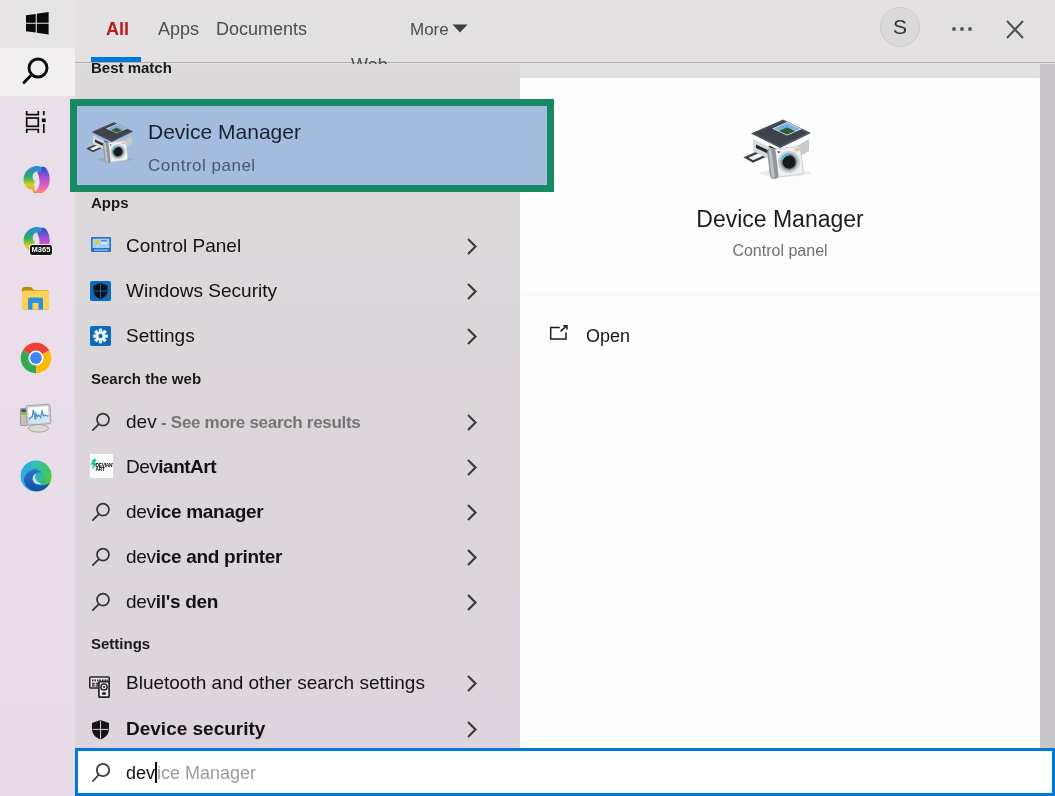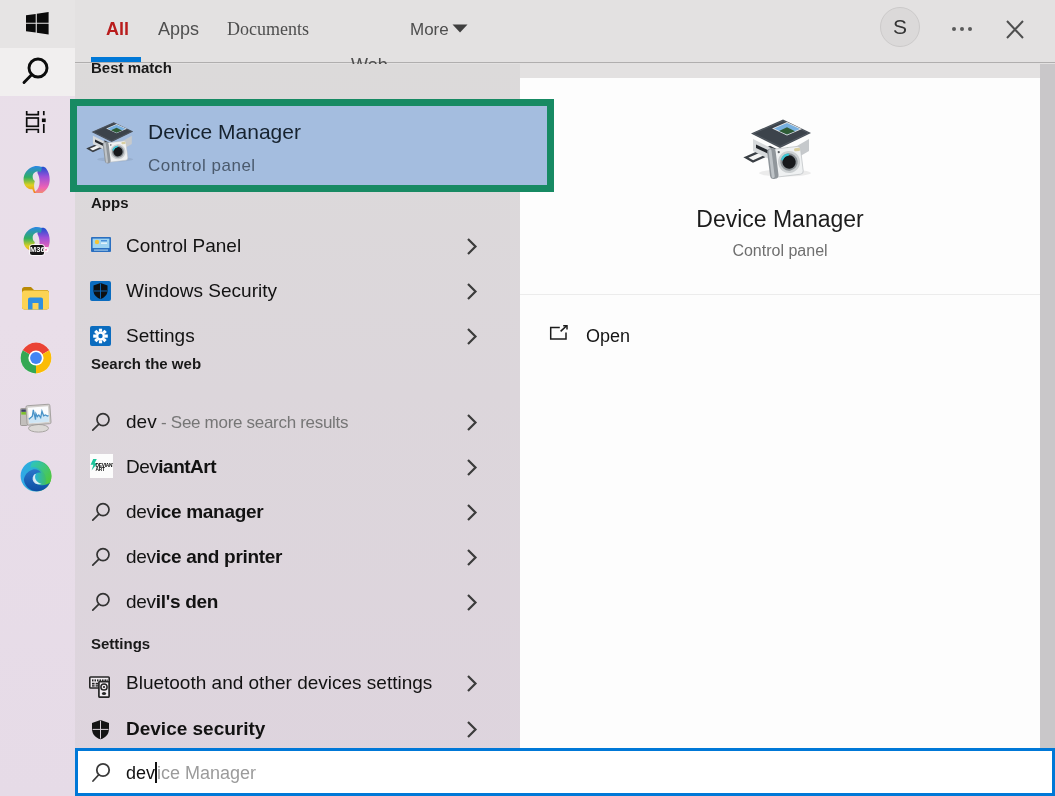--- a/index.html
+++ b/index.html
@@ -17,21 +17,21 @@
   #sidebar { left:0; top:0; width:75px; height:796px;
     background:linear-gradient(180deg,#e9dfe9 0%,#e9dee9 40%,#e6dbe7 100%); }
   #sb-top { left:0; top:0; width:75px; height:48px; background:#e6e4e4; }
   #sb-active { left:0; top:48px; width:75px; height:48px; background:#f1efef; }
 
   
   #list { left:75px; top:64px; width:445px; height:732px;
     background:linear-gradient(180deg,#dcdada 0%,#dcd6db 45%,#ded4de 100%); }
   .hdr { position:absolute; left:91px; font-size:15px; font-weight:bold; color:#191919; }
   .row-text { position:absolute; left:126px; font-size:19px; color:#121212; white-space:nowrap; }
-  .gray { color:#767676; font-weight:normal; }
+  .gray { color:#767676; font-weight:bold; }
   .chev { position:absolute; left:466px; }
   .ricon { position:absolute; }
 
   
   #greenbox { left:70px; top:99px; width:484px; height:93px; border:7px solid #178a63; background:#a4bddf; z-index:5; }
   #bm-title { left:148px; top:120px; font-size:21px; color:#16222e; z-index:6; }
   #bm-sub { left:148px; top:156px; font-size:17px; letter-spacing:0.5px; color:#4a5a6d; z-index:6; }
 
   
   #right { left:520px; top:78px; width:520px; height:670px; background:#fdfdfd; }
@@ -51,21 +51,21 @@
   
   #avatar { left:880px; top:7px; width:40px; height:40px; border-radius:50%; background:#dbd9d9; border:1px solid #cccaca;
     display:flex; align-items:center; justify-content:center; font-size:21px; color:#333; }
 </style>
 </head>
 <body>
 
 <div class="abs" id="topbar"></div>
 <div class="abs tab" id="tab-all" style="left:106px;">All</div>
 <div class="abs tab" style="left:158px;">Apps</div>
-<div class="abs tab" style="left:227px;font-family:Liberation Serif, serif;">Documents</div>
+<div class="abs tab" style="left:216px;">Documents</div>
 <div class="abs tab" style="left:351px;margin-top:36px;">Web</div>
 <div class="abs tab" style="left:410px;font-size:17px;top:20px;">More</div>
 <svg class="abs" style="left:452px;top:24px;" width="16" height="9">
     <polygon points="0.5,0.5 15.5,0.5 8,8.5" fill="#3f3f3f"></polygon>
   </svg>
 <div class="abs" id="underline" style="left:91px;"></div>
 
 <div class="abs" id="avatar">S</div>
 <svg class="abs" style="left:950px;top:26px;" width="24" height="6">
   <circle cx="4" cy="3" r="2" fill="#5a5a5a"></circle>
@@ -115,21 +115,21 @@
         <stop offset="1" stop-color="#f2955f"></stop>
     </linearGradient>
   </defs>
   <path d="M16.8,3.6 C18.5,0.9 22.0,1.2 23.7,3.4 C25.9,6.2 26.8,9.8 26.8,13.8 C26.8,20.0 23.2,25.3 17.5,27.1 C15.2,27.8 12.9,27.4 11.3,26.0 C14.3,24.6 16.5,21.8 17.1,18.3 C17.8,14.3 16.9,10.1 15.5,7.6 C15.0,6.2 16.0,4.9 16.8,3.6 Z" fill="url(#cplB)"></path>
   <path d="M19.2,1.8 C15.8,0.4 12.1,0.7 8.9,2.6 C4.9,4.9 2.4,9.0 2.4,13.8 C2.4,17.6 4.1,20.7 7.1,22.0 C8.2,22.5 9.5,22.7 10.7,22.5 C11.0,24.6 12.3,26.3 14.4,27.1 C12.1,23.4 11.6,19.0 12.9,14.8 C11.6,13.9 10.9,12.5 10.9,10.8 C10.9,8.0 13.0,6.1 16.0,6.1 C16.7,6.1 17.4,6.2 18.0,6.5 C19.1,5.1 19.6,3.4 19.2,1.8 Z" fill="url(#cplA)"></path>
 </svg>
 <svg class="abs" style="left:21px;top:226px;" width="30" height="28" viewBox="0 0 28 26">
   <path d="M16.8,3.6 C18.5,0.9 22.0,1.2 23.7,3.4 C25.9,6.2 26.8,9.8 26.8,13.8 C26.8,20.0 23.2,25.3 17.5,27.1 C15.2,27.8 12.9,27.4 11.3,26.0 C14.3,24.6 16.5,21.8 17.1,18.3 C17.8,14.3 16.9,10.1 15.5,7.6 C15.0,6.2 16.0,4.9 16.8,3.6 Z" fill="url(#cplB)"></path>
   <path d="M19.2,1.8 C15.8,0.4 12.1,0.7 8.9,2.6 C4.9,4.9 2.4,9.0 2.4,13.8 C2.4,17.6 4.1,20.7 7.1,22.0 C8.2,22.5 9.5,22.7 10.7,22.5 C11.0,24.6 12.3,26.3 14.4,27.1 C12.1,23.4 11.6,19.0 12.9,14.8 C11.6,13.9 10.9,12.5 10.9,10.8 C10.9,8.0 13.0,6.1 16.0,6.1 C16.7,6.1 17.4,6.2 18.0,6.5 C19.1,5.1 19.6,3.4 19.2,1.8 Z" fill="url(#cplA)"></path>
 </svg>
-<div class="abs" style="left:30px;top:245px;width:14px;height:9.5px;background:#161616;border-radius:2.5px;box-shadow:0 0 0 1px rgba(255,255,255,0.75);color:#fff;font-size:7.5px;font-weight:bold;text-align:center;line-height:10px;">M365</div>
+<div class="abs" style="left:30px;top:245px;width:22px;height:9.5px;background:#161616;border-radius:2.5px;box-shadow:0 0 0 1px rgba(255,255,255,0.75);color:#fff;font-size:7.5px;font-weight:bold;text-align:center;line-height:10px;">M365</div>
 <svg class="abs" style="left:21px;top:285px;" width="29" height="26" viewBox="0 0 29 26">
   <path d="M1,4.5 C1,3.1 2.1,2 3.5,2 H10 L13,5 H25.5 C26.9,5 28,6.1 28,7.5 V22 C28,23.4 26.9,24.5 25.5,24.5 H3.5 C2.1,24.5 1,23.4 1,22 Z" fill="#b98a06"></path>
   <path d="M1,8 C1,6.6 2.1,5.5 3.5,5.5 H25.5 C26.9,5.5 28,6.6 28,8 V22 C28,23.4 26.9,24.5 25.5,24.5 H3.5 C2.1,24.5 1,23.4 1,22 Z" fill="#fcd354"></path>
   <path d="M7,24.5 V14.5 C7,13.4 7.9,12.5 9,12.5 H20 C21.1,12.5 22,13.4 22,14.5 V24.5 Z" fill="#2f8fe0"></path>
   <path d="M11.5,24.5 V18 H17.5 V24.5 Z" fill="#fcd354"></path>
 </svg>
 <svg class="abs" style="left:20px;top:342px;" width="32" height="32" viewBox="0 0 32 32">
   <circle cx="16" cy="16" r="15.4" fill="#fff"></circle>
   <path d="M16,16 L2.67,8.3 A15.4,15.4 0 0 1 29.33,8.3 Z" fill="#ea4335"></path>
   <path d="M16,16 L29.33,8.3 A15.4,15.4 0 0 1 16,31.4 Z" fill="#fbbc05"></path>
@@ -175,21 +175,21 @@
 
 <div class="abs hdr" style="top:59px;">Best match</div>
 <div class="abs" id="greenbox"></div>
 <div class="abs" id="bm-icon" style="left:86px;top:120px;z-index:6;"><svg width="50" height="44" viewBox="0 0 72 62">
       <use href="#devmgr"></use>
     </svg></div>
 <div class="abs" id="bm-title">Device Manager</div>
 <div class="abs" id="bm-sub">Control panel</div>
 
 <div class="abs hdr" style="top:194px;">Apps</div>
-<div class="abs hdr" style="top:355px;">Search the web</div>
+<div class="abs hdr" style="top:370px;">Search the web</div>
 <div class="abs hdr" style="top:635px;">Settings</div>
 
 <svg class="abs ricon" style="left:91px;top:237px;" width="20" height="15" viewBox="0 0 20 15">
   <rect x="0" y="0" width="20" height="15" rx="1" fill="#2a6fc0"></rect>
   <rect x="1.6" y="1.6" width="16.8" height="9.4" fill="#9fd4f2"></rect>
   <circle cx="6" cy="5" r="2.2" fill="#f3c335"></circle>
   <rect x="10" y="3" width="6" height="1.4" fill="#4a90d9"></rect>
   <rect x="10" y="5.5" width="6" height="1.4" fill="#e8f4fb"></rect>
   <rect x="3" y="12.5" width="14" height="1.2" fill="#9ec8ea"></rect>
 </svg>
@@ -292,21 +292,21 @@
     <rect x="3" y="6.8" width="2.6" height="1.7"></rect>
       <rect x="6.6" y="6.8" width="2.6" height="1.7"></rect>
     <rect x="3" y="9.2" width="2.6" height="1.4"></rect>
       <rect x="6.6" y="9.2" width="2.6" height="1.4"></rect>
   </g>
   <rect x="9.9" y="5.6" width="10.2" height="15.6" rx="1" fill="#f1ecf1" stroke="#262626" stroke-width="1.7"></rect>
   <circle cx="15" cy="11" r="3.1" fill="none" stroke="#262626" stroke-width="1.5"></circle>
   <circle cx="15" cy="11" r="1.1" fill="#262626"></circle>
   <ellipse cx="15" cy="17.4" rx="2.1" ry="1.5" fill="#262626"></ellipse>
 </svg>
-<div class="abs row-text" style="top:672px;">Bluetooth and other devices settings</div>
+<div class="abs row-text" style="top:672px;">Bluetooth and other search settings</div>
 <svg class="chev abs" style="top:674px;" width="12" height="19">
     <path d="M2,2 L9.5,9.5 L2,17" stroke="#3c3c3c" stroke-width="2.2" fill="none"></path>
   </svg>
 
 <svg class="abs ricon" style="left:90px;top:719px;" width="21" height="21" viewBox="0 0 21 21">
   <path d="M10.5,1 L19,3.9 V10 C19,15.2 15.5,18.8 10.5,20.3 C5.5,18.8 2,15.2 2,10 V3.9 Z" fill="#141414"></path>
   <path d="M10.5,1.6 V19.6 M2.6,10.4 H18.4" stroke="#d8d0d8" stroke-width="1" fill="none"></path>
 </svg>
 <div class="abs row-text" style="top:718px;font-weight:bold;">Device security</div>
 <svg class="chev abs" style="top:720px;" width="12" height="19">

